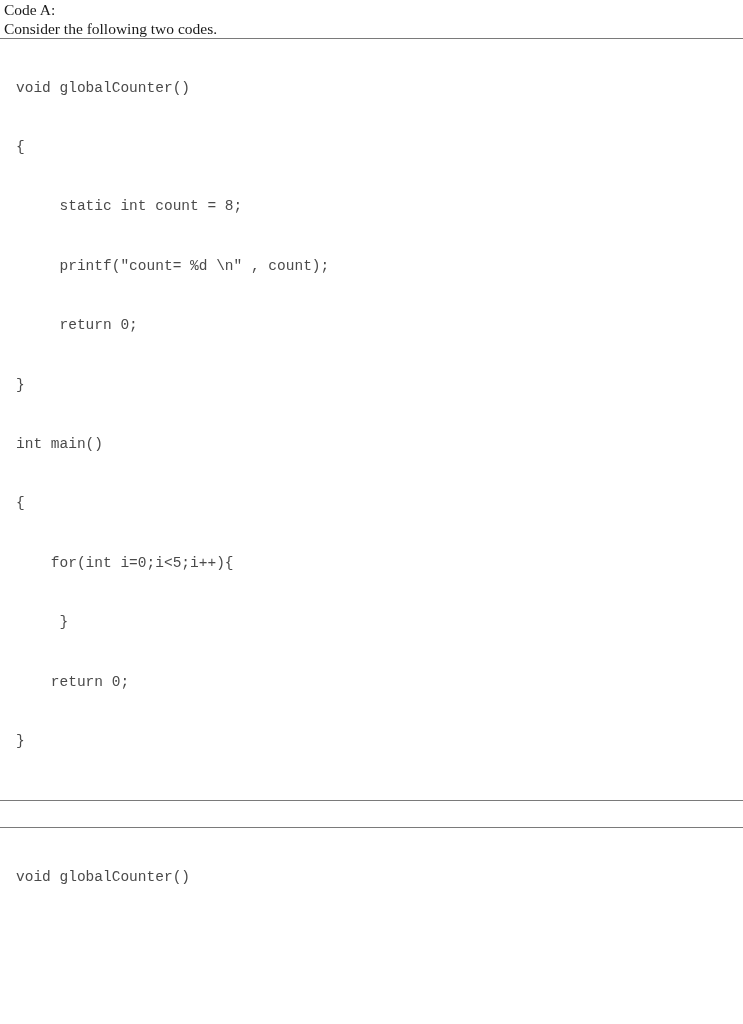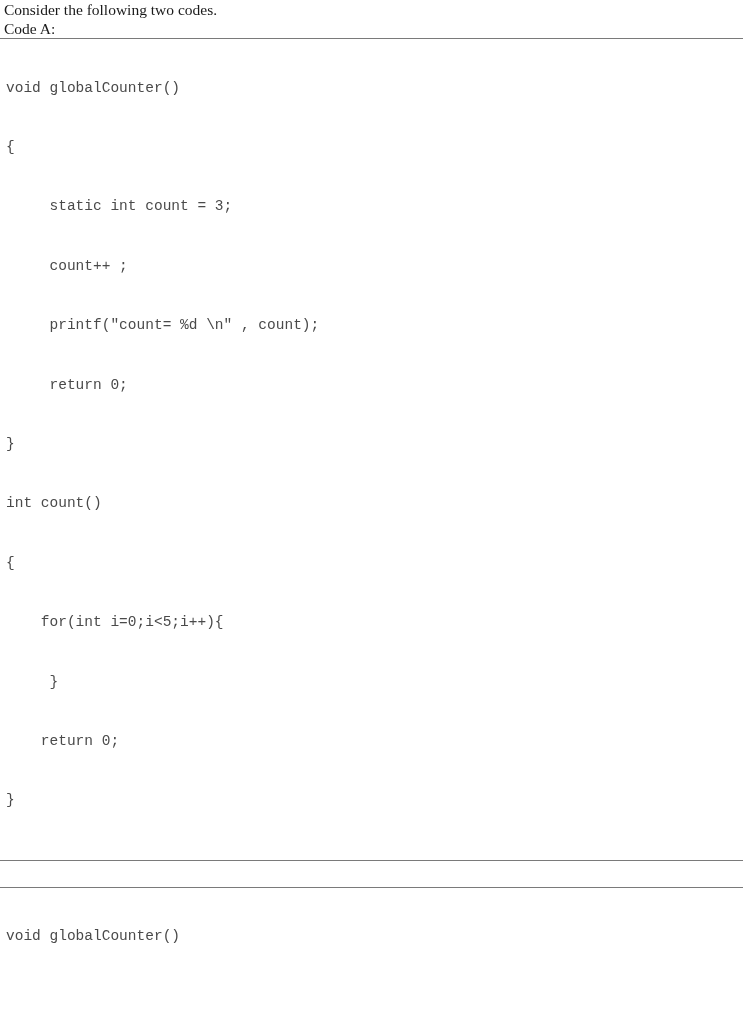--- a/index.html
+++ b/index.html
@@ -33,21 +33,21 @@
     display: block;
     white-space: pre;
   }
 
   
   .code-block {
     font-family: "Liberation Mono", monospace;
     font-size: 14.5px;
     line-height: 19.8px;
     color: #4a4a4a;
-    padding-left: 6px;
+    padding-left: 16px;
     white-space: pre;
   }
   .code-line {
     display: block;
     white-space: pre;
     min-height: 19.8px;
   }
 
   
   .rule-thin {
@@ -61,35 +61,34 @@
   
   .gap-code-a-bottom { height: 9px; }
   .gap-before-codeb { height: 26px; }
 </style>
 </head>
 <body>
 
 <div class="page">
 
   <div class="prose">
+    <span class="intro-line">Code A:</span>
     <span class="intro-line">Consider the following two codes.</span>
-    <span class="intro-line">Code A:</span>
   </div>
 
   <hr class="rule-thin">
 
   <div class="code-block">
     <span class="code-line">void globalCounter()</span>
     <span class="code-line">{</span>
-    <span class="code-line">     static int count = 3;</span>
-    <span class="code-line">     count++ ;</span>
+    <span class="code-line">     static int count = 8;</span>
     <span class="code-line">     printf("count= %d \n" , count);</span>
     <span class="code-line">     return 0;</span>
     <span class="code-line">}</span>
-    <span class="code-line">int count()</span>
+    <span class="code-line">int main()</span>
     <span class="code-line">{</span>
     <span class="code-line">    for(int i=0;i&lt;5;i++){</span>
     <span class="code-line">     }</span>
     <span class="code-line">    return 0;</span>
     <span class="code-line">}</span>
   </div>
 
   <div class="gap-code-a-bottom"></div>
   <hr class="rule-thin">
 

